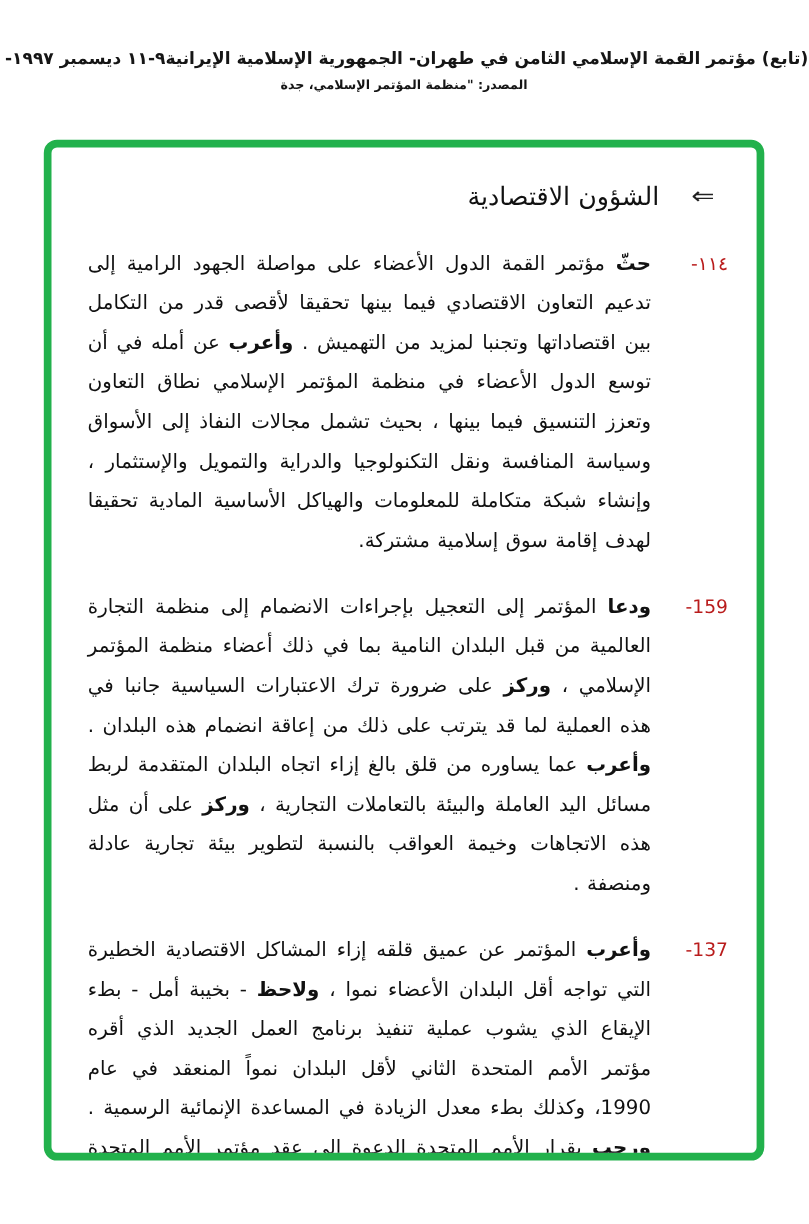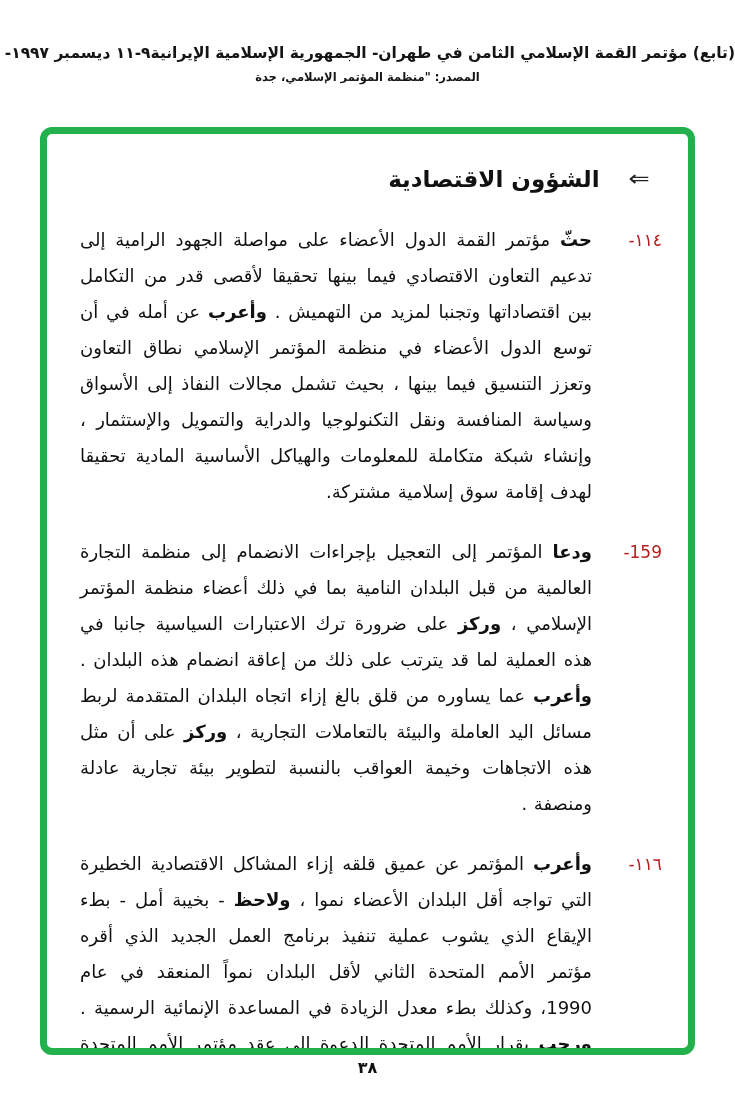--- a/index.html
+++ b/index.html
@@ -64,21 +64,21 @@
     direction: rtl;
   }
   .arrow-glyph {
     font-size: 22px;
     line-height: 1;
     color: #222222;
     transform: scaleX(1.15);
   }
   .sec-title {
     font-size: 23px;
-    font-weight: 700;
+    font-weight: 400;
     color: #111111;
   }
   
   .paras { direction: rtl; }
   .para {
     position: relative;
     padding-right: 70px;
     margin-bottom: 24px;
   }
   .para-number {
@@ -131,21 +131,20 @@
     <div class="paras" id="paras">
         <div class="para">
           <span class="para-number">١١٤-</span>
           <span class="para-text"><span class="seg-bold">حثّ</span><span> مؤتمر القمة الدول الأعضاء على مواصلة الجهود الرامية إلى تدعيم التعاون الاقتصادي فيما بينها تحقيقا لأقصى قدر من التكامل بين اقتصاداتها وتجنبا لمزيد من التهميش . </span><span class="seg-bold">وأعرب</span><span> عن أمله في أن توسع الدول الأعضاء في منظمة المؤتمر الإسلامي نطاق التعاون وتعزز التنسيق فيما بينها ، بحيث تشمل مجالات النفاذ إلى الأسواق وسياسة المنافسة ونقل التكنولوجيا والدراية والتمويل والإستثمار ، وإنشاء شبكة متكاملة للمعلومات والهياكل الأساسية المادية تحقيقا لهدف إقامة سوق إسلامية مشتركة.</span></span>
         </div>
         <div class="para">
           <span class="para-number">159-</span>
           <span class="para-text"><span class="seg-bold">ودعا</span><span> المؤتمر إلى التعجيل بإجراءات الانضمام إلى منظمة التجارة العالمية من قبل البلدان النامية بما في ذلك أعضاء منظمة المؤتمر الإسلامي ، </span><span class="seg-bold">وركز</span><span> على ضرورة ترك الاعتبارات السياسية جانبا في هذه العملية لما قد يترتب على ذلك من إعاقة انضمام هذه البلدان . </span><span class="seg-bold">وأعرب</span><span> عما يساوره من قلق بالغ إزاء اتجاه البلدان المتقدمة لربط مسائل اليد العاملة والبيئة بالتعاملات التجارية ، </span><span class="seg-bold">وركز</span><span> على أن مثل هذه الاتجاهات وخيمة العواقب بالنسبة لتطوير بيئة تجارية عادلة ومنصفة .</span></span>
         </div>
         <div class="para">
-          <span class="para-number">١١٦-</span>
+          <span class="para-number">137-</span>
           <span class="para-text"><span class="seg-bold">وأعرب</span><span> المؤتمر عن عميق قلقه إزاء المشاكل الاقتصادية الخطيرة التي تواجه أقل البلدان الأعضاء نموا ، </span><span class="seg-bold">ولاحظ</span><span> - بخيبة أمل - بطء الإيقاع الذي يشوب عملية تنفيذ برنامج العمل الجديد الذي أقره مؤتمر الأمم المتحدة الثاني لأقل البلدان نمواً المنعقد في عام 1990، وكذلك بطء معدل الزيادة في المساعدة الإنمائية الرسمية . </span><span class="seg-bold">ورحب</span><span> بقرار الأمم المتحدة الدعوة إلى عقد مؤتمر الأمم المتحدة الثالث لأقل البلدان نموا على مستوى رفيع في عام 2001 ، </span></span>
         </div>
       </div>
   </div>
 
-  <div class="page-num">٣٨</div>
 
 </div>
 
 </body></html>

